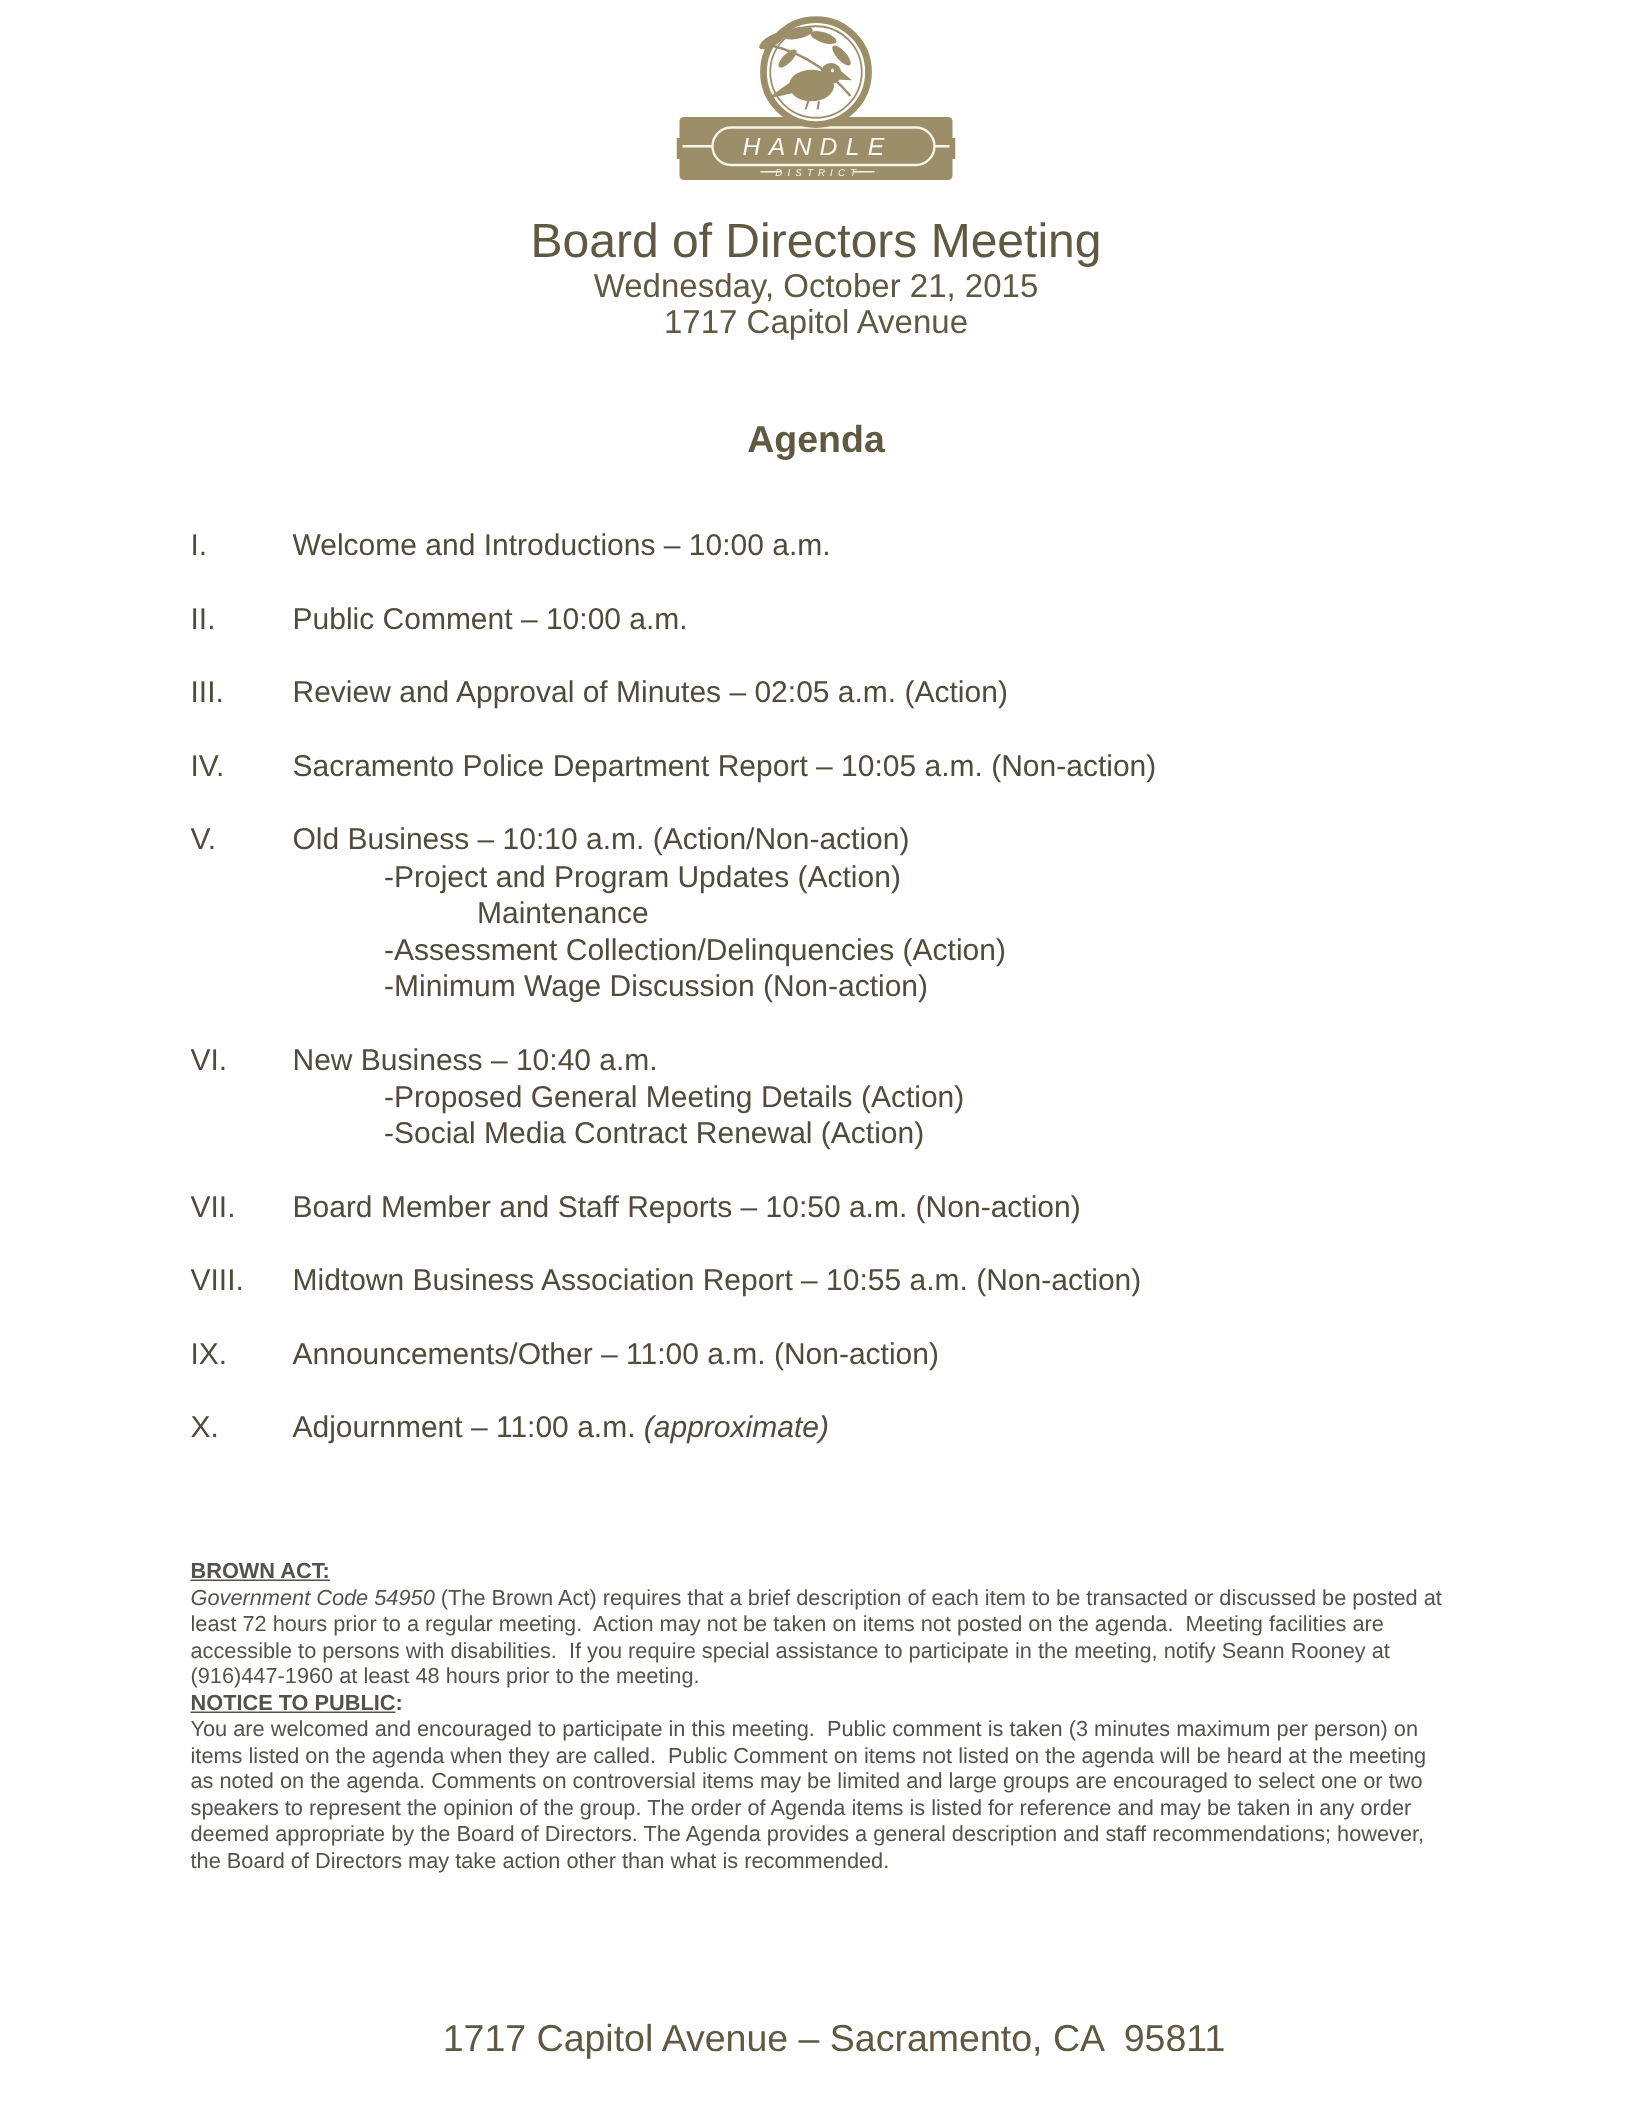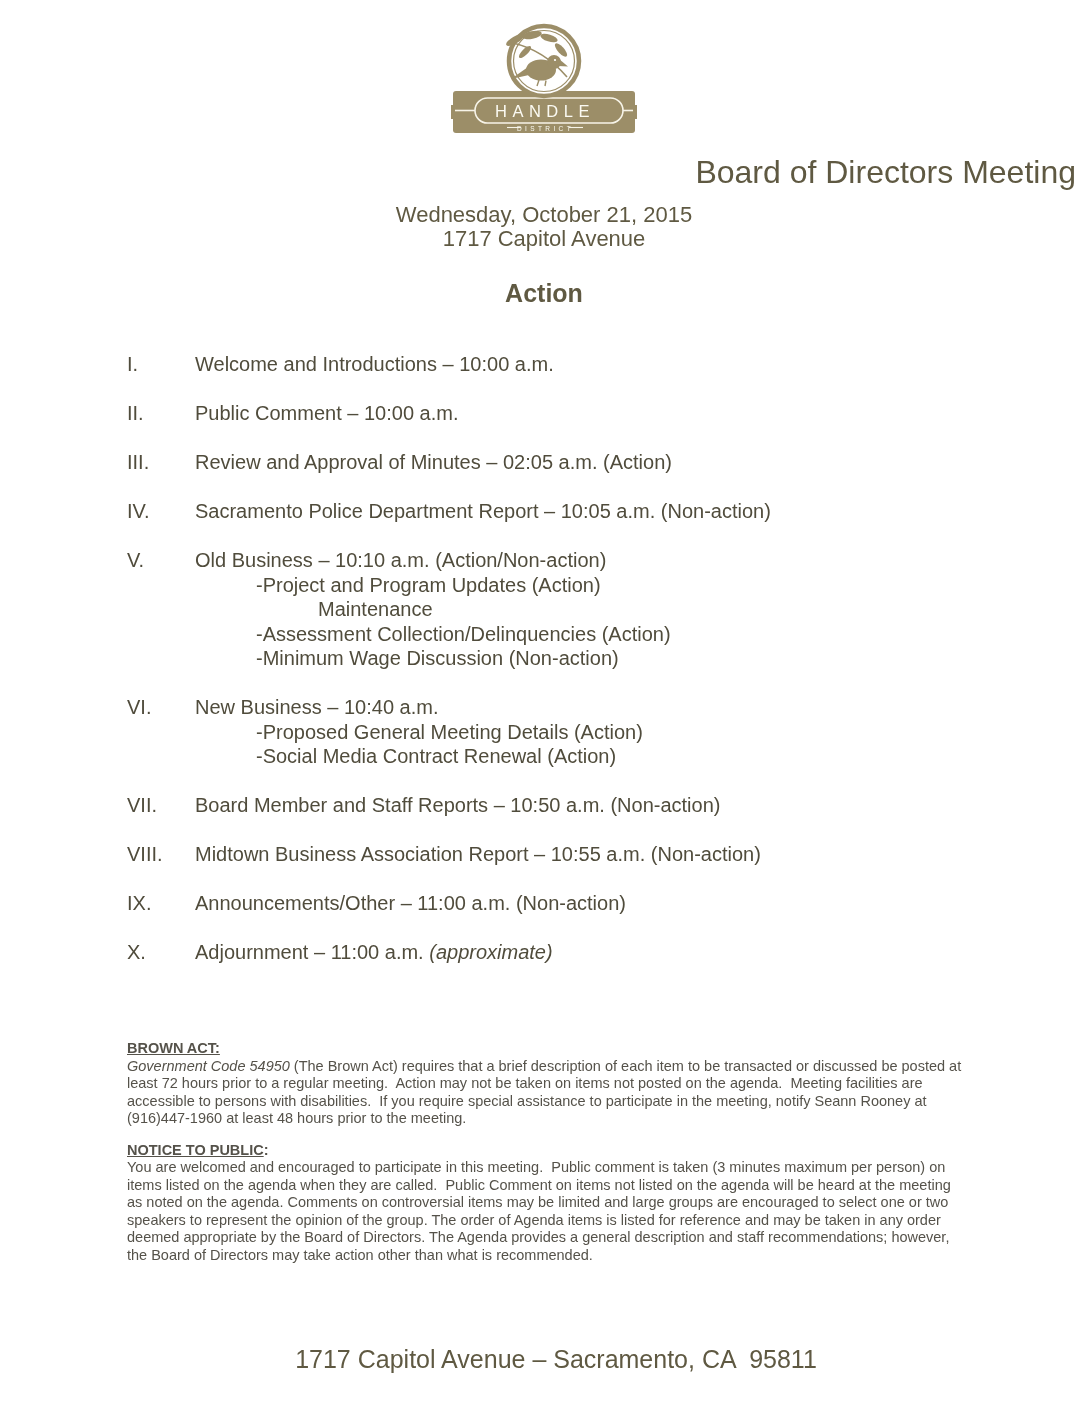--- a/index.html
+++ b/index.html
@@ -7,43 +7,43 @@
     position: relative;
     width: 1088px;
     height: 1408px;
     background: #ffffff;
     font-family: "Liberation Sans", "DejaVu Sans", sans-serif;
     overflow: hidden;
   }
   
   .logo {
     position: absolute;
-    top: 21px;
+    top: 8px;
     left: 50%;
     transform: translateX(-50%);
     width: 186px;
     height: 116px;
     color: var(--tan, #9c8e68);
+    font-style: italic;
   }
   .logo svg { display: block; width: 186px; height: 116px; }
   
   .header-text {
     position: absolute;
     top: 141px;
     left: 0;
     width: 100%;
     text-align: center;
     color: var(--heading-text, #5f5942);
   }
   .doc-title {
     font-size: 32px;
     line-height: 38px;
     font-weight: 400;
-    margin: 12px;
-    text-align: right;
+    margin: 0;
   }
   .doc-sub {
     font-size: 22px;
     line-height: 23.5px;
     white-space: pre;
   }
   .agenda-heading {
     position: absolute;
     top: 279px;
     left: 0;
@@ -92,21 +92,21 @@
     font-weight: 700;
     margin: 0;
     font-size: 14.5px;
     color: var(--fineprint-text, #55524a);
   }
   .note-heading .ul { text-decoration: underline; }
   .note-body {
     margin: 0;
     white-space: pre-wrap;
   }
-  .note-block + .note-block { margin-top: 14px; }
+  .note-block + .note-block { }
   
   .footer-line {
     position: absolute;
     top: 1345px;
     left: 12px;
     width: 100%;
     text-align: center;
     font-size: 25px;
     color: var(--heading-text, #5f5942);
     white-space: pre;
@@ -160,21 +160,21 @@
       </g>
     </svg>
   </div>
 
   <div class="header-text">
     <h1 class="doc-title">Board of Directors Meeting</h1>
     <div class="doc-sub">Wednesday, October 21, 2015</div>
     <div class="doc-sub">1717 Capitol Avenue</div>
   </div>
 
-  <h2 class="agenda-heading">Action</h2>
+  <h2 class="agenda-heading">Agenda</h2>
 
   <ol class="agenda" id="agenda-list">
     <li class="item">
       <span class="numeral">I.</span>
       <span class="itext">
         <span class="main">Welcome and Introductions – 10:00 a.m.</span><span class="it ital"></span>
         <span class="subs"></span>
       </span>
     </li>
 

